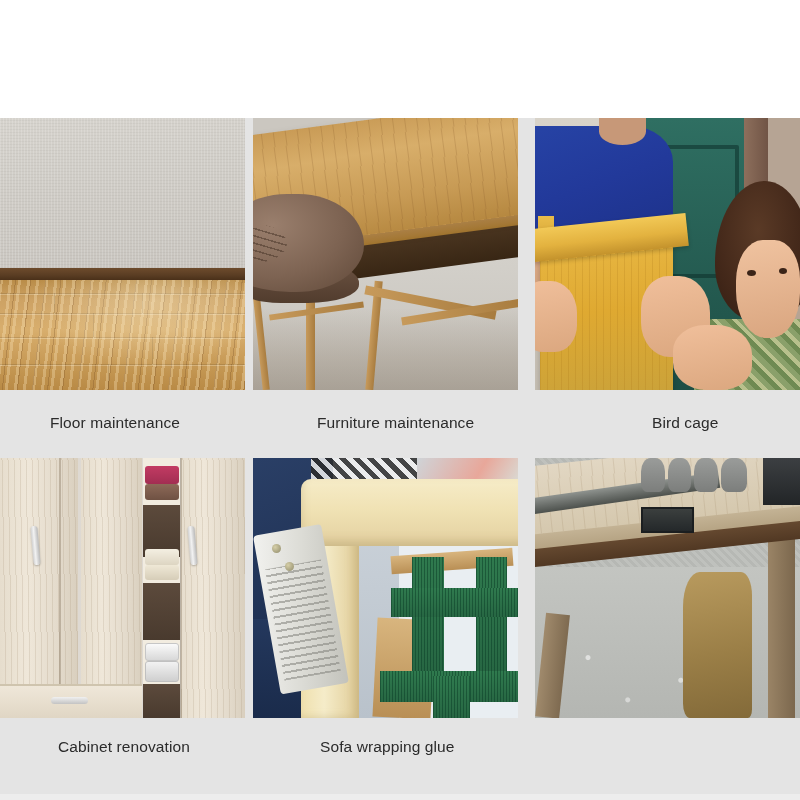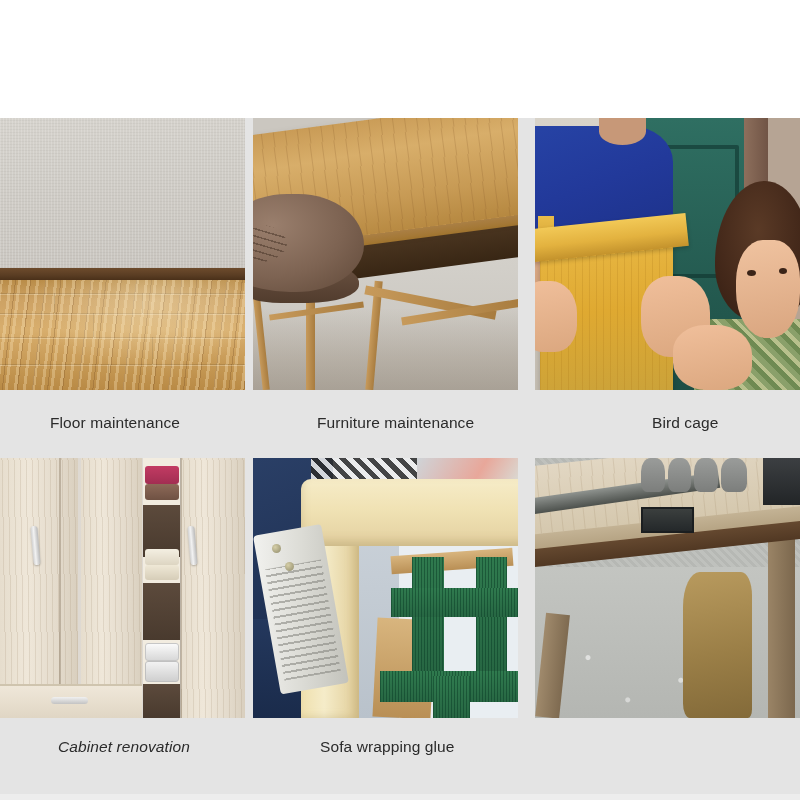--- a/index.html
+++ b/index.html
@@ -50,21 +50,21 @@
     font-family:"Liberation Sans", sans-serif;
     letter-spacing:0.1px; white-space:nowrap; line-height:1;
   }
   .cap-r1{ top:415px; }
   .cap-r2{ top:739px; }
   .cap-x1{ left:50px; }
   .cap-x2{ left:317px; }
   .cap-x2b{ left:320px; }
   .cap-x3{ left:621px;margin-left:31px; }
   .cap-x3b{ left:568px; }
-  .cap-x1b{ left:58px;font-style:italic; }
+  .cap-x1b{ left:58px; }
 
   
   .floor-wall{
     position:absolute; left:0; top:0; width:100%; height:55%;
     background:linear-gradient(175deg,#d6d3cd 0%,#cfccc6 45%,#c9c5bf 100%);
   }
   .floor-wall:after{
     content:""; position:absolute; inset:0;
     background:repeating-linear-gradient(90deg,rgba(255,255,255,.16) 0 1px,transparent 1px 3px),
                repeating-linear-gradient(0deg,rgba(0,0,0,.035) 0 1px,transparent 1px 3px);

